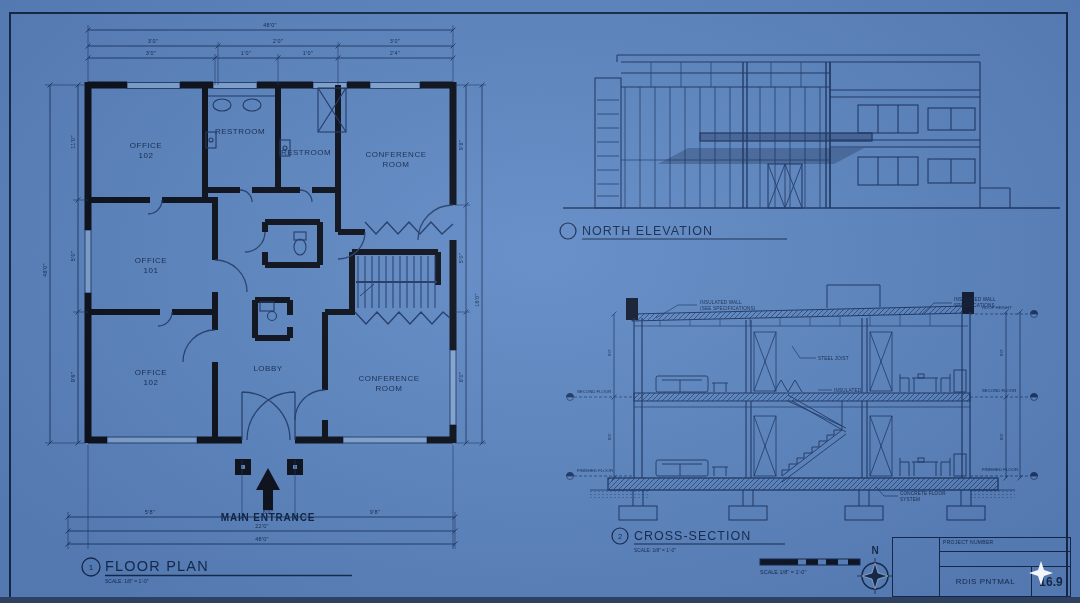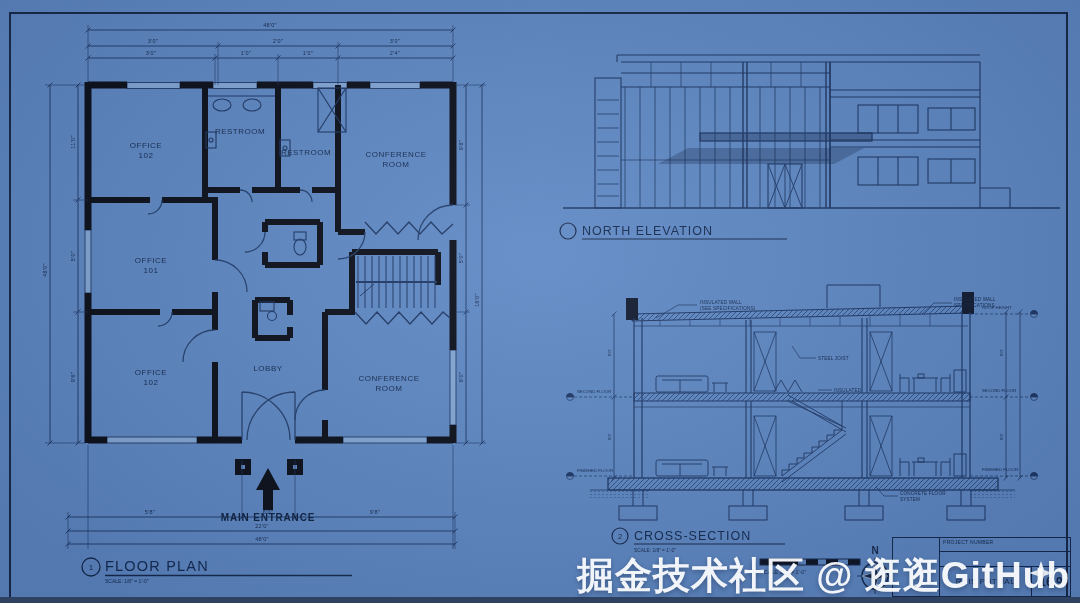--- a/index.html
+++ b/index.html
@@ -359,16 +359,15 @@
         <div class="tb-name">RDIS PNTMAL</div>
         <div class="tb-num">16.9</div>
       </div>
     </div>
   </div>
 
   <svg class="sparkle" width="26" height="26" viewBox="0 0 26 26">
     <polygon points="13,1 16,10 25,13 16,16 13,25 10,16 1,13 10,10" fill="#fbfdff" opacity="0.95"></polygon>
   </svg>
 
-  <div class="watermark">掘金技术社区 @ 逛逛GitHub</div>
 
   <div class="bottom-strip"></div>
 </div>
 
 </body></html>

